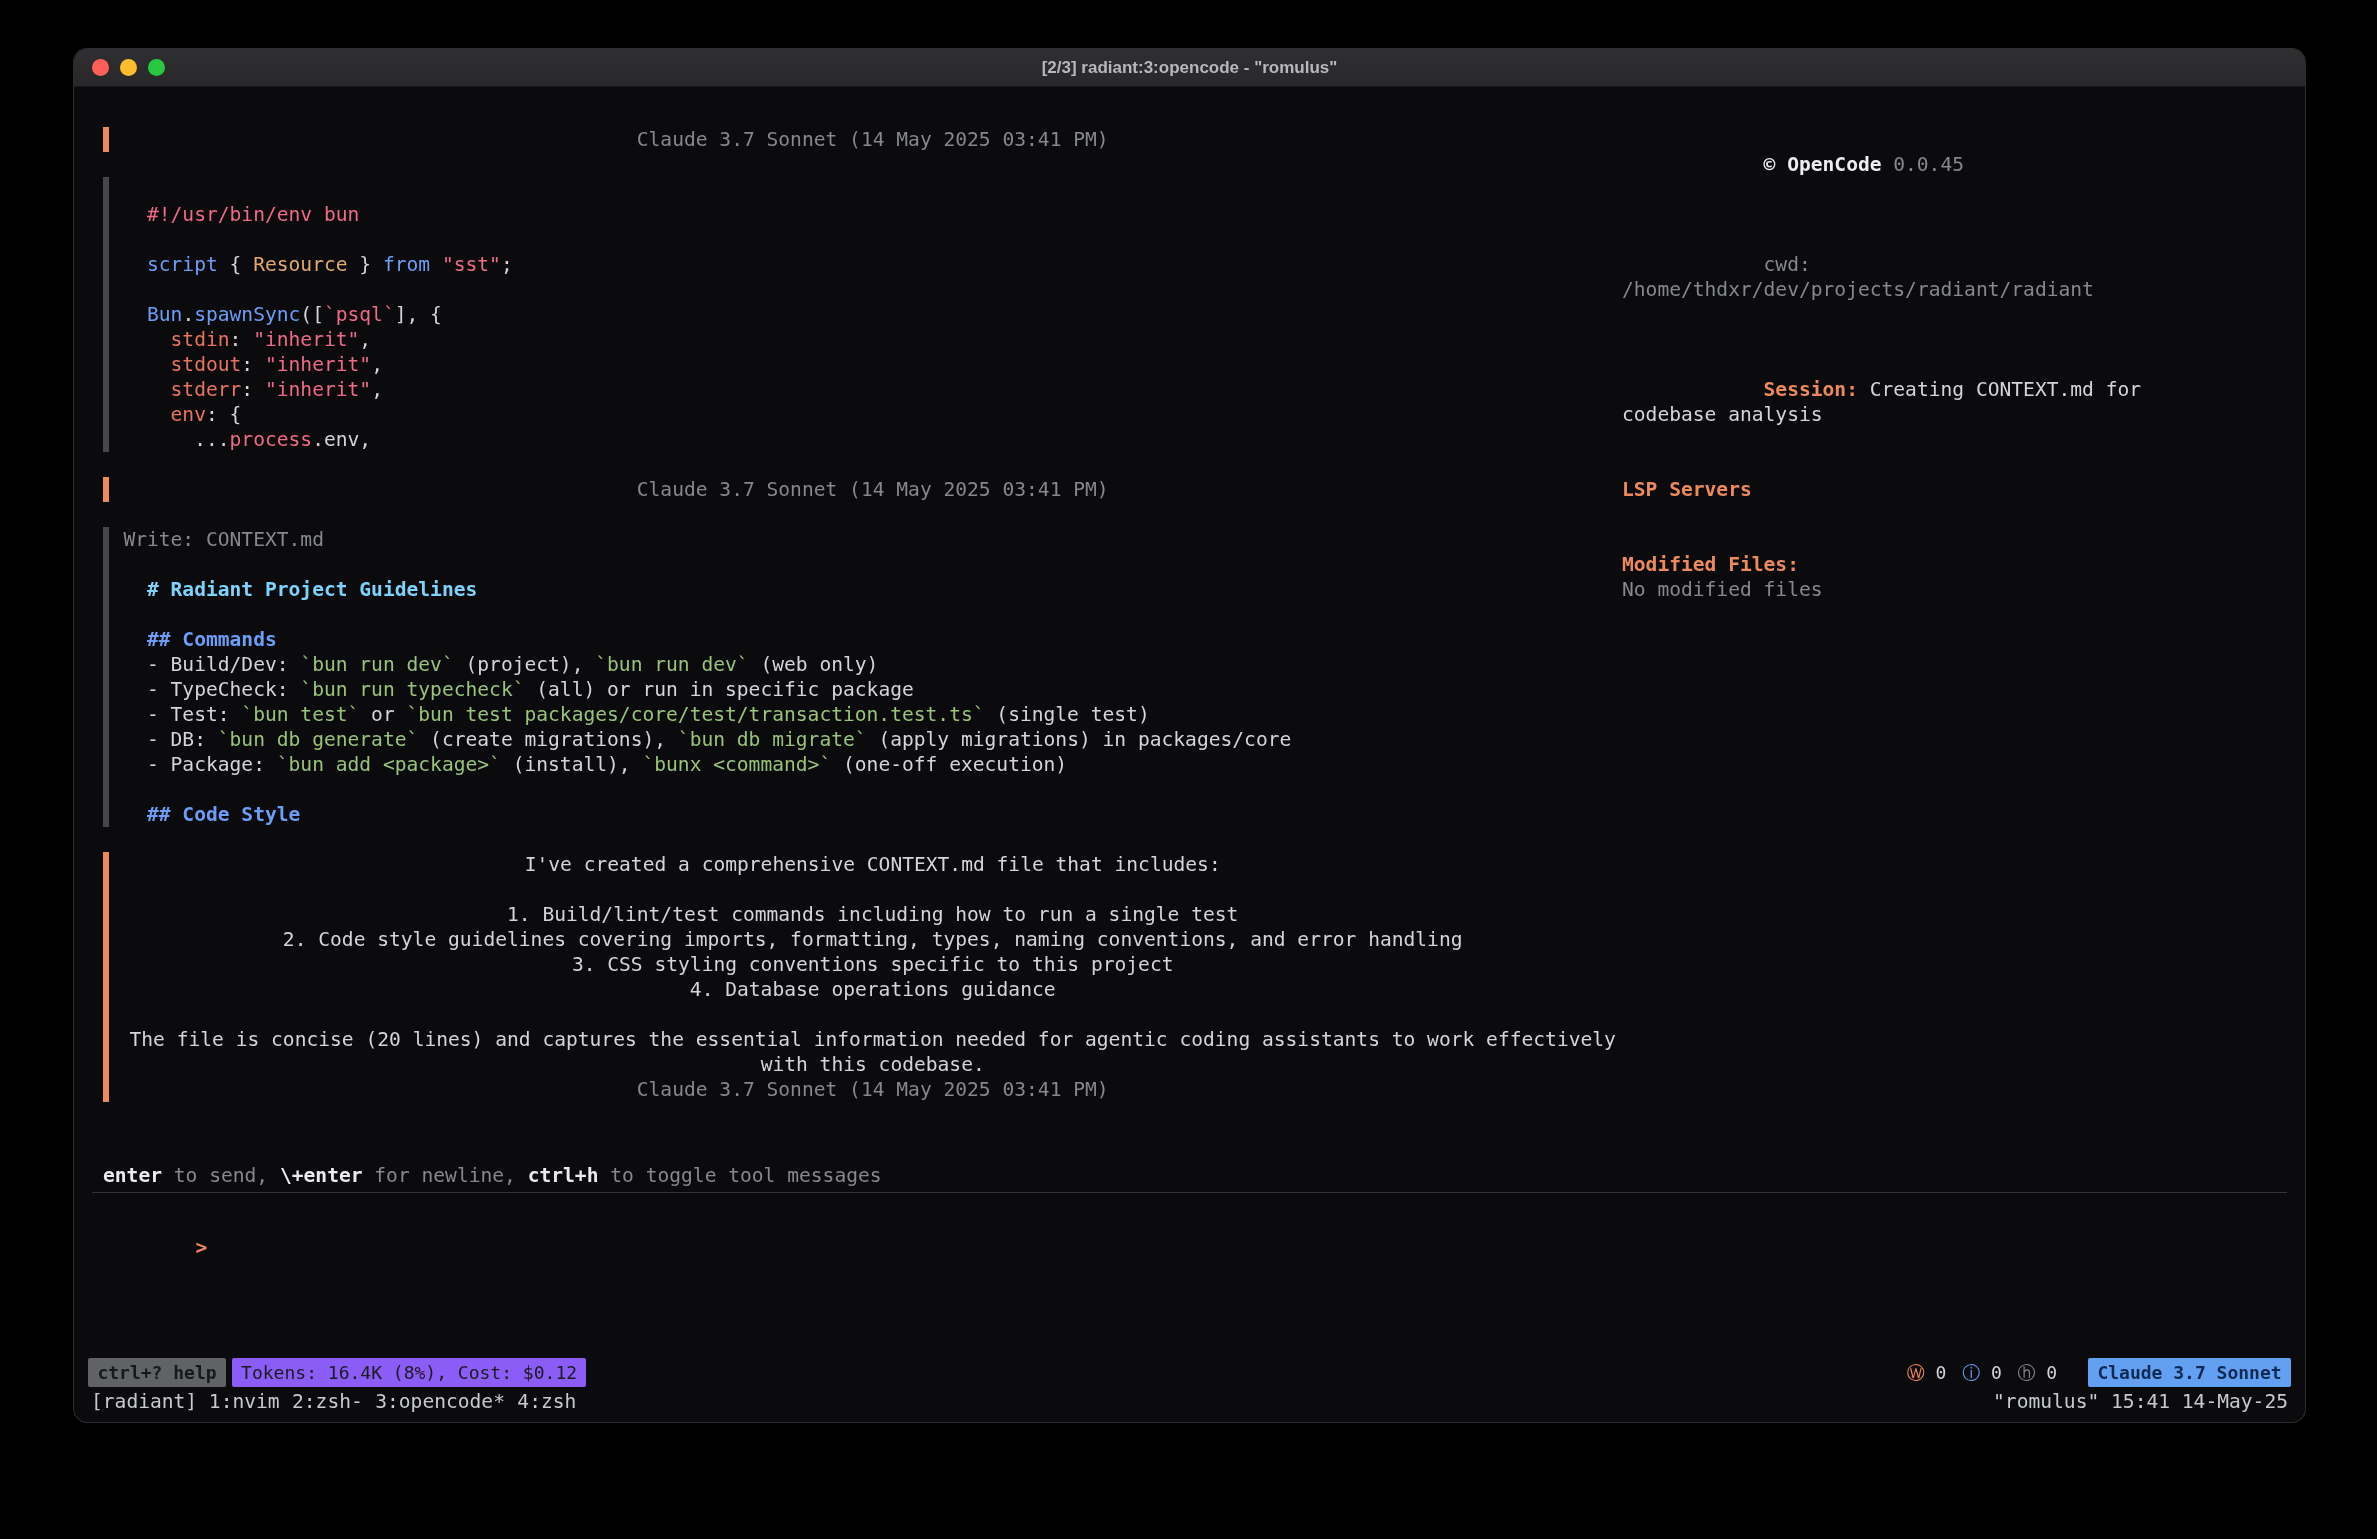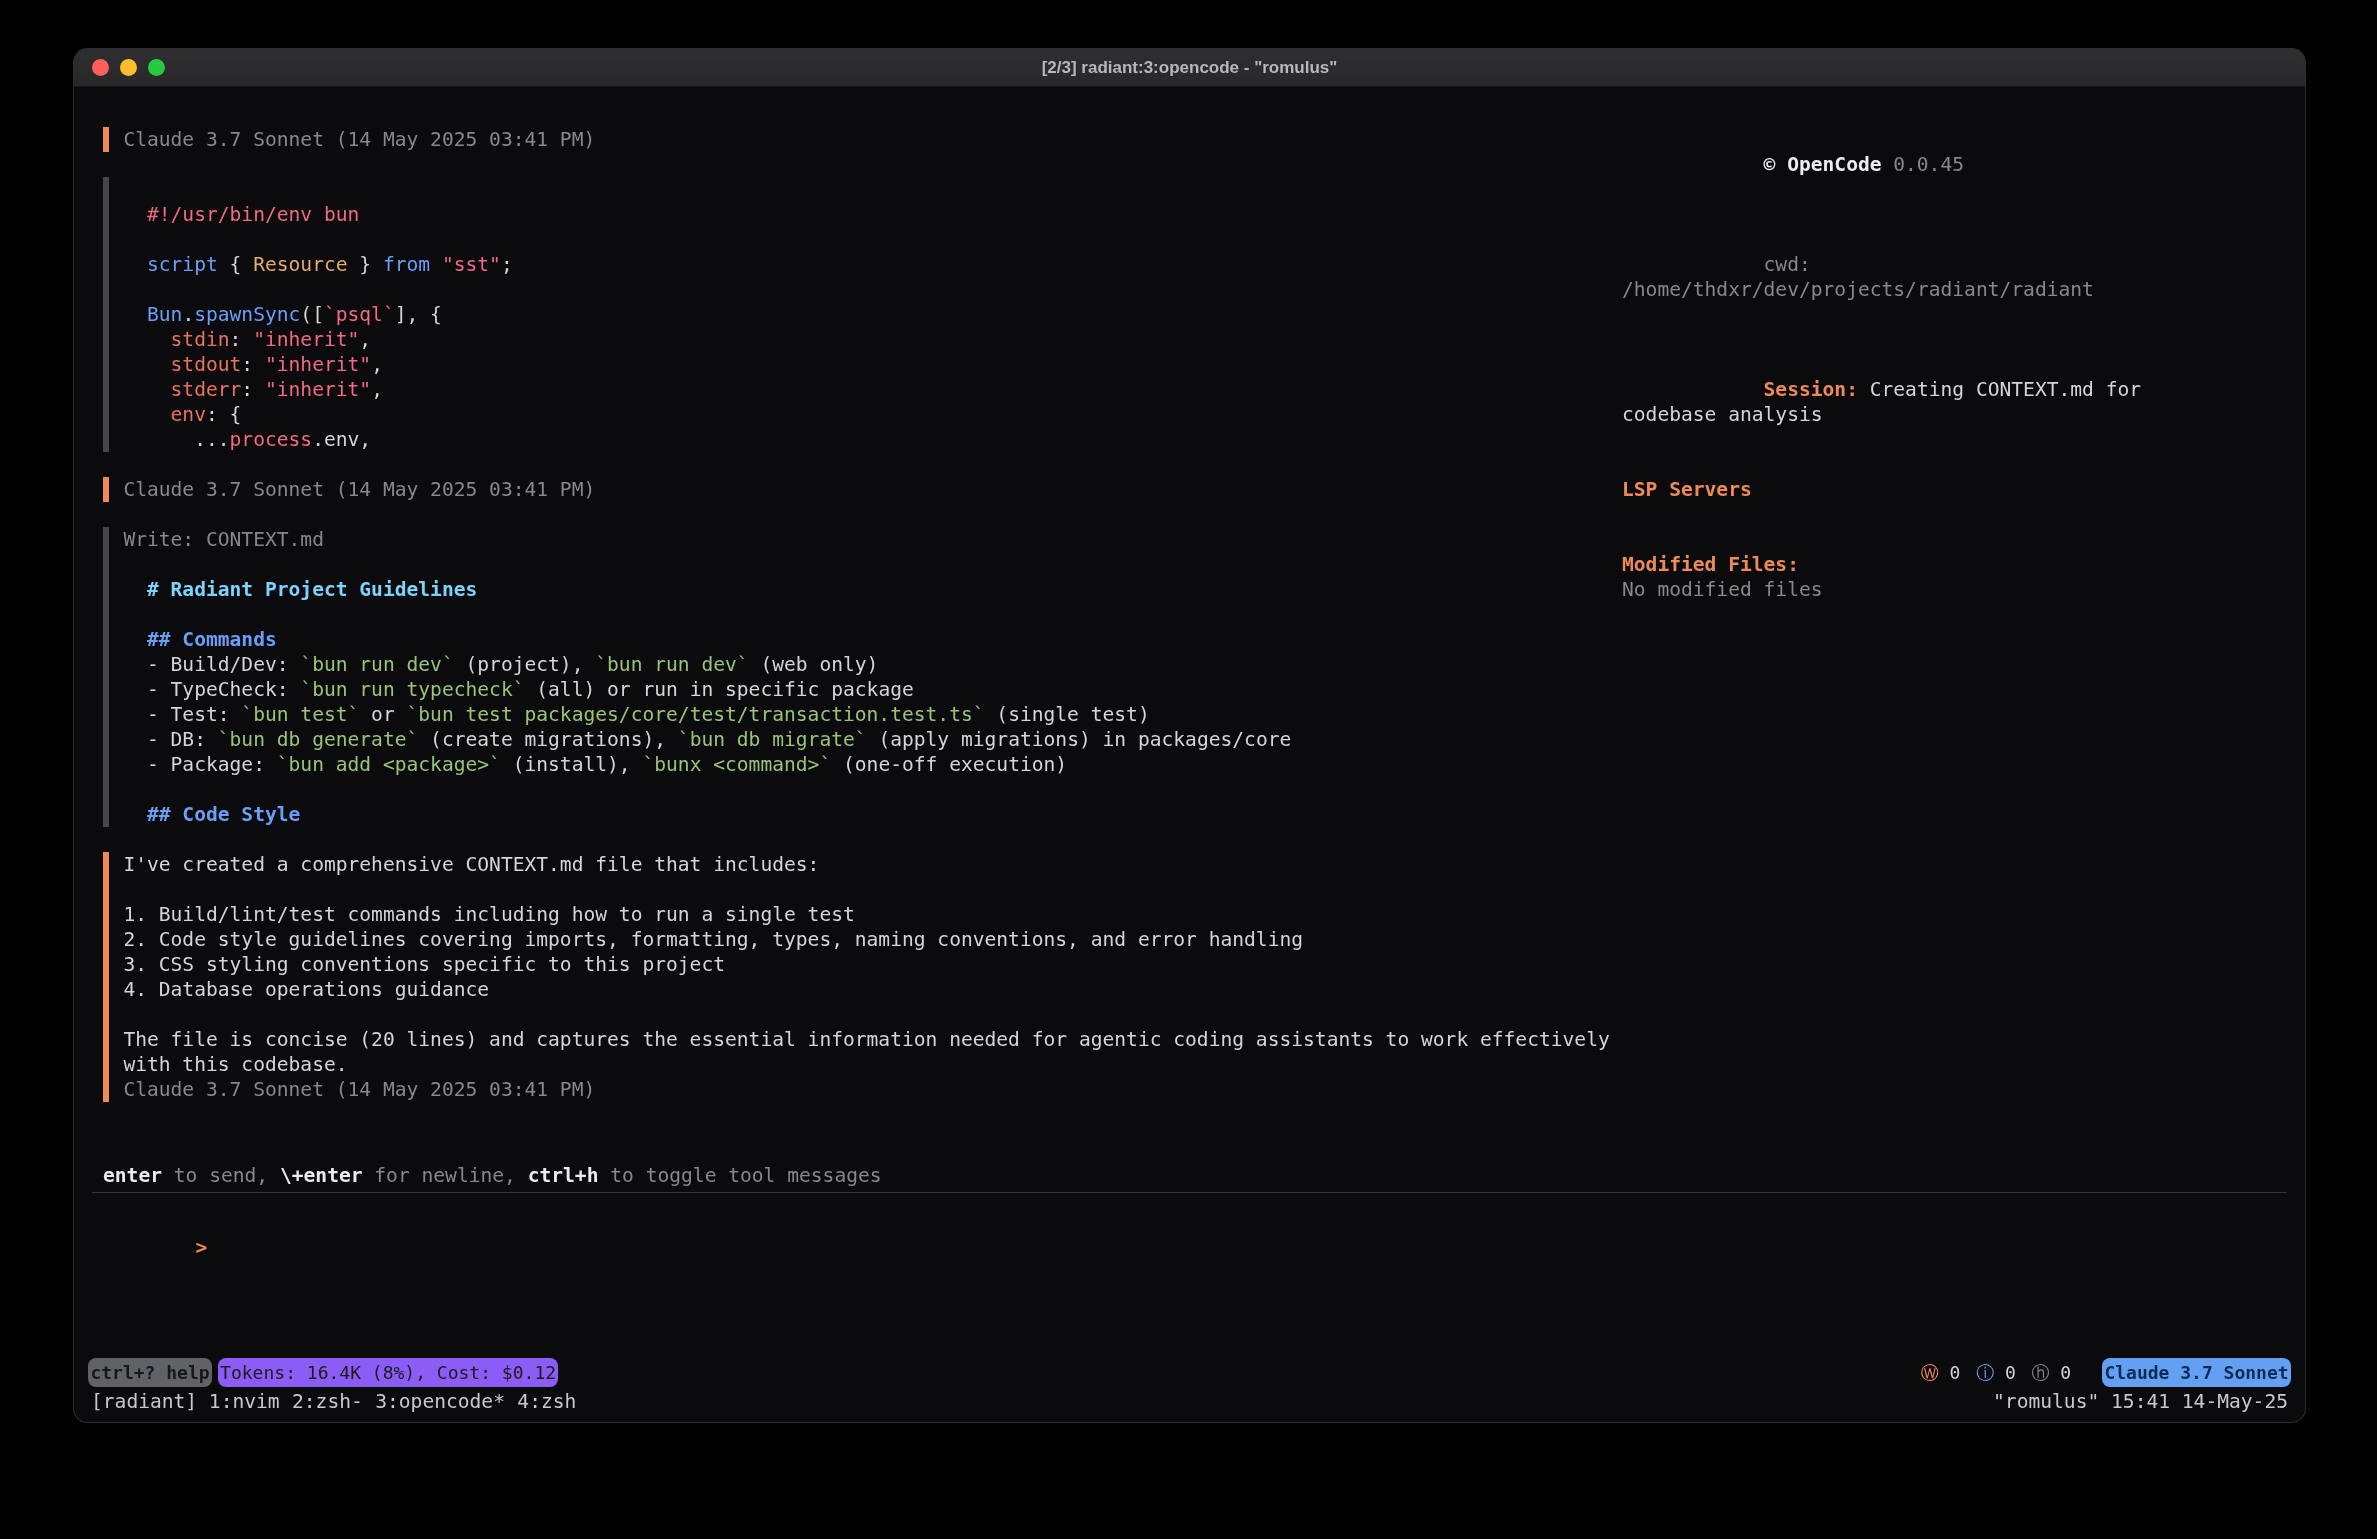--- a/index.html
+++ b/index.html
@@ -22,21 +22,21 @@
   .wtitle{font-family:"Liberation Sans",sans-serif;font-size:17px;font-weight:700;color:#b7b8bc;}
 
   
   .term{flex:1;display:flex;flex-direction:column;overflow:hidden;
         font-size:19.6px;line-height:25px;color:var(--fg,#d4d5d8);padding-bottom:6.5px;}
 
   .content-row{flex:1;display:flex;overflow:hidden;padding-top:40px;}
   .chat{flex:1;padding-left:29px;overflow:hidden;}
 
   .block{border-left:6.5px solid;padding-left:14.4px;margin-bottom:25px;}
-  .block.accent{border-color:var(--accent_orange,#ed8a5c);}
+  .block.accent{border-color:var(--accent_orange,#ed8a5c);text-align:center;}
   .block.tool{border-color:var(--tool_border,#45474c);}
   .line{white-space:pre-wrap;min-height:25px;}
 
   .c-fg{color:var(--fg,#d4d5d8);}
   .c-dim{color:var(--dim,#85888c);}
   .c-pink{color:var(--pink,#ee6a85);}
   .c-blue{color:var(--blue,#6c9ef8);}
   .c-green{color:var(--green,#98c379);}
   .c-yellow{color:var(--yellow,#e3a96d);}
   .c-prop{color:var(--red_orange,#e8735f);}
@@ -53,21 +53,21 @@
   .sb-ver{margin-left:11.7px;}
 
   
   .hint-line{flex:none;height:25px;padding-left:29px;white-space:pre-wrap;}
   .input-area{flex:none;height:148px;margin:3.9px 18px 0 18px;border-top:1.3px solid #32343a;
               padding:17px 9px 0 9px;}
   .prompt-char{color:var(--accent_orange,#ed8a5c);font-weight:700;}
 
   
   .statusbar{flex:none;height:29px;margin:0 14.4px;display:flex;align-items:center;gap:6.5px;font-size:18px;}
-  .badge{padding:2px 2px;border-radius:8px;white-space:pre;}
+  .badge{padding:2px 9px;border-radius:2px;white-space:pre;}
   .badge-help{background:#606266;color:#17181a;font-weight:700;}
   .badge-tokens{background:#8b5cf6;color:#1a1b1d;}
   .badge-model{background:var(--badge_blue,#64a0f2);color:#0e2b55;font-weight:700;}
   .sb-spacer{flex:1;}
   .diags{display:flex;align-items:center;margin-right:9px;}
   .diag{margin-right:15.7px;white-space:pre;}
   .diag-count{color:#d4d5d8;}
 
   
   .tmuxbar{flex:none;height:29px;display:flex;align-items:center;justify-content:space-between;

